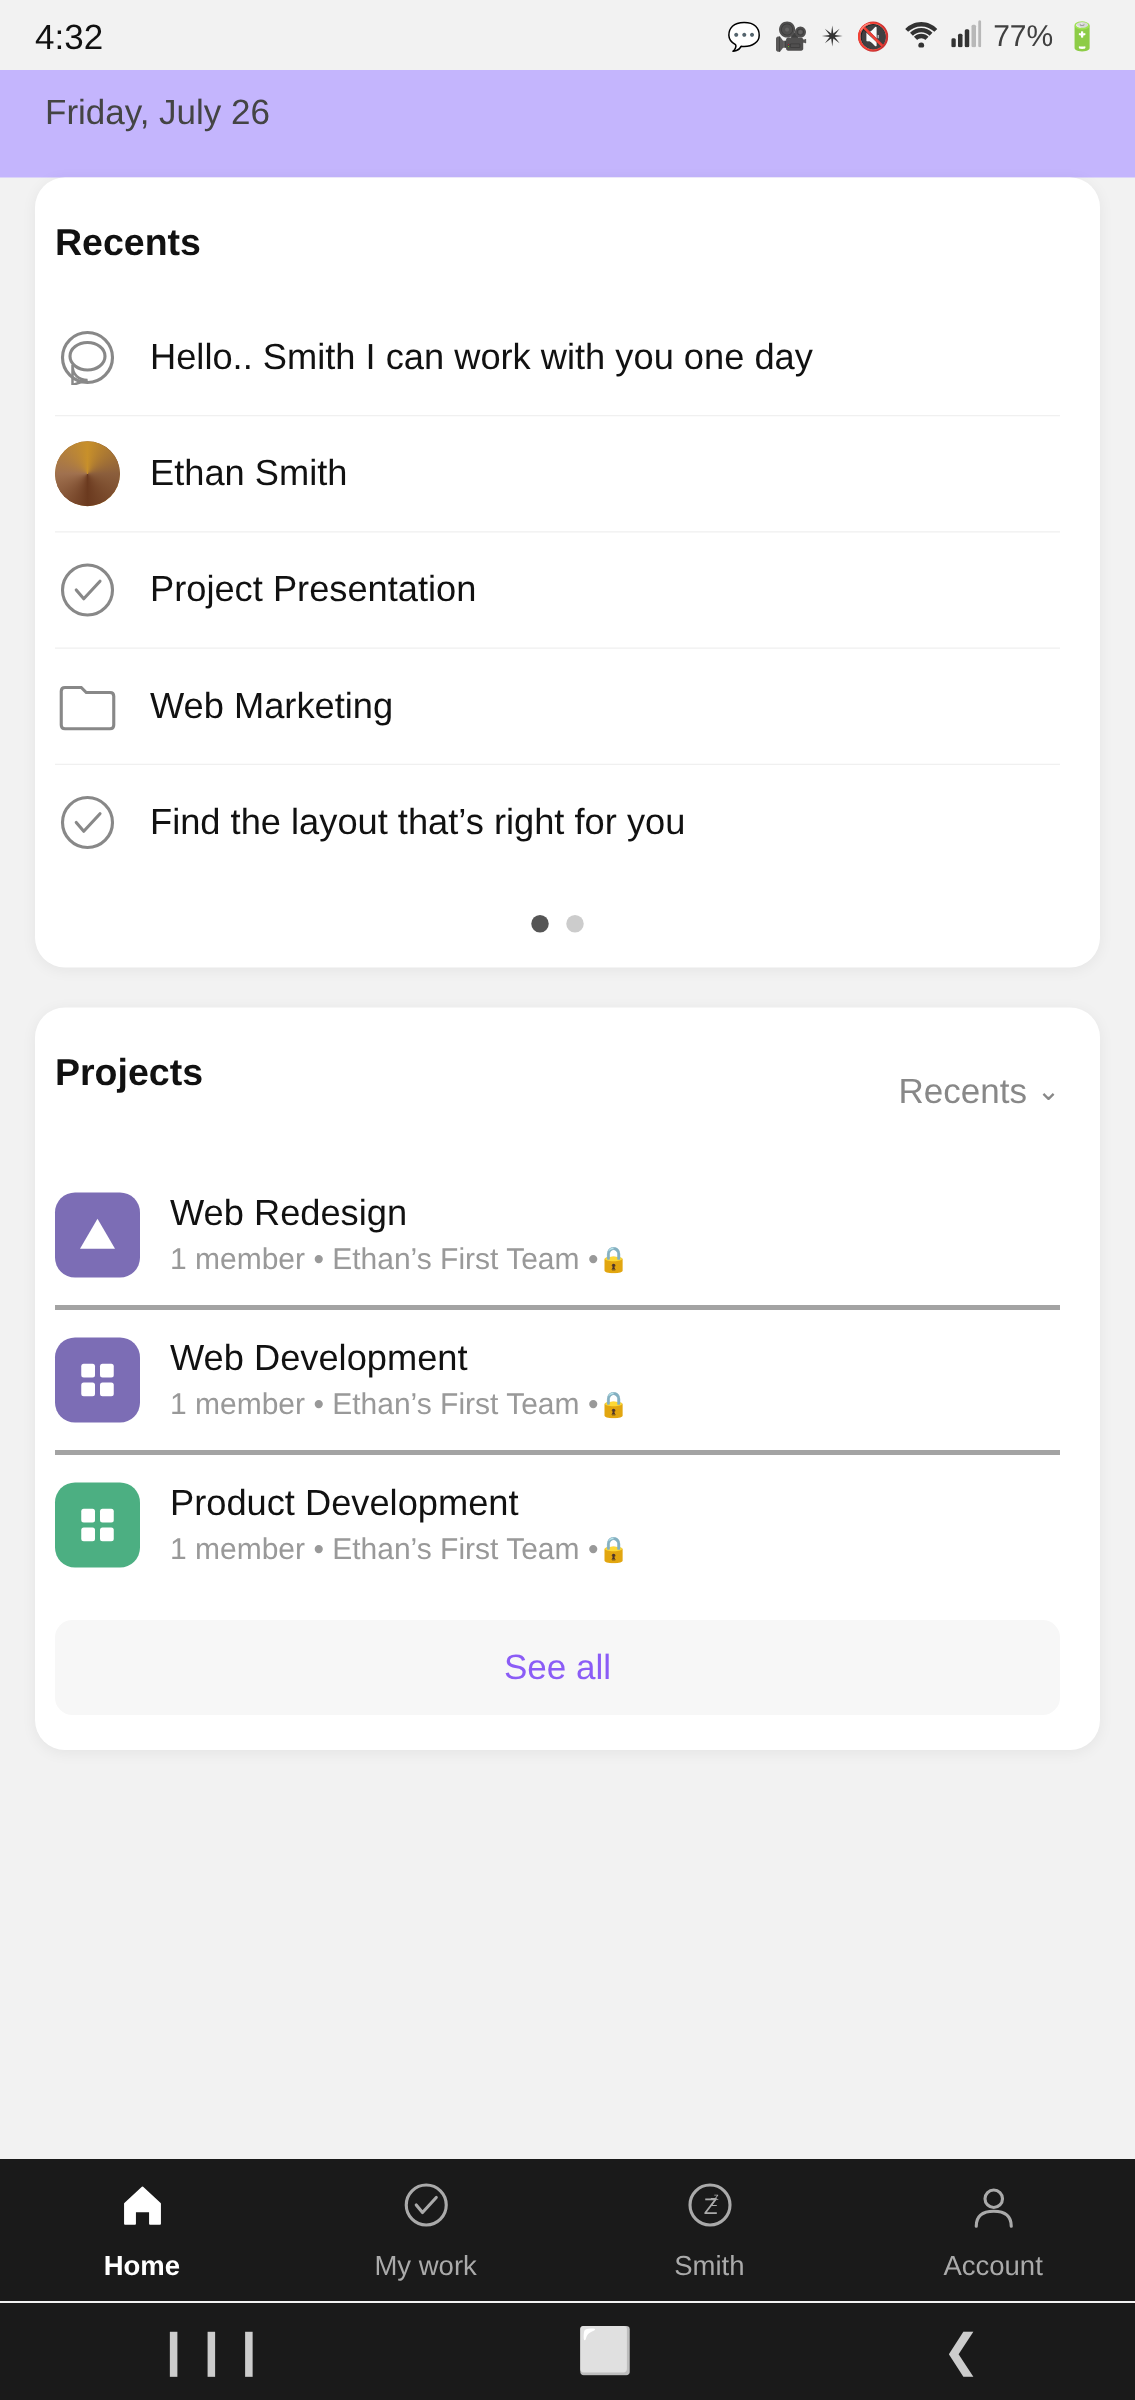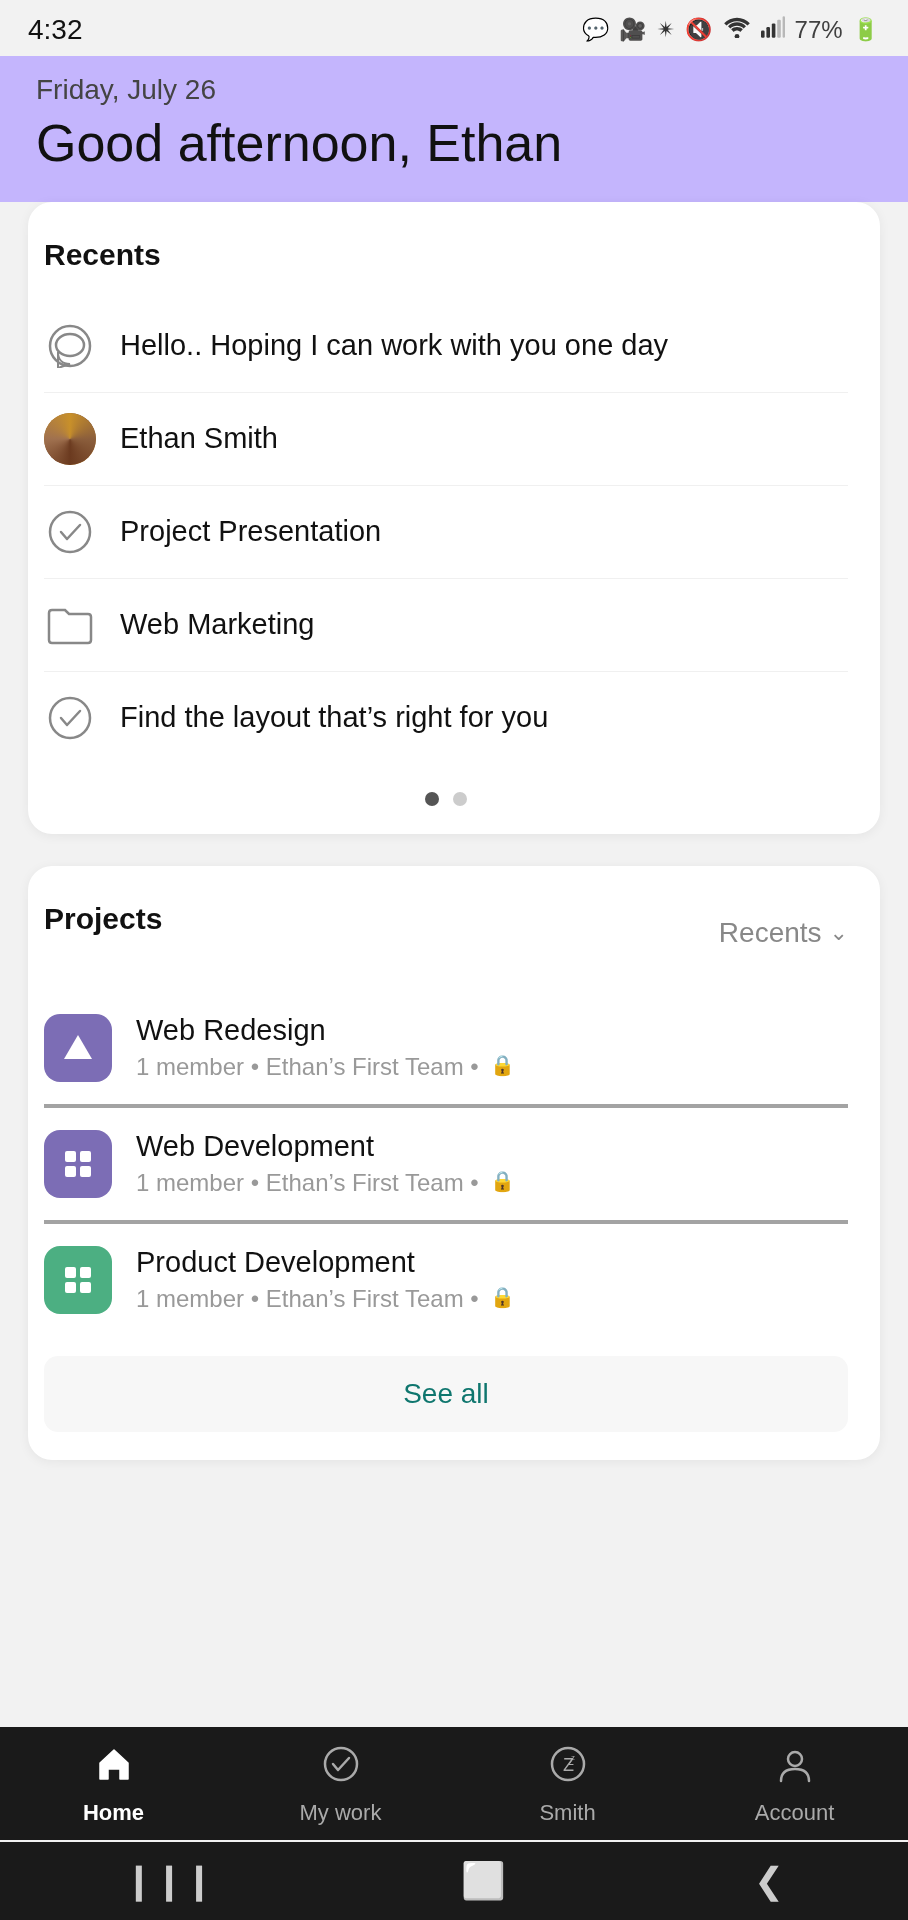--- a/index.html
+++ b/index.html
@@ -211,40 +211,40 @@
     }
     .project-name {
       font-size: 29px;
       font-weight: 500;
       color: #111;
     }
     .project-meta {
       font-size: 24px;
       color: #999;
       display: flex;
-      align-items: flex-start;
-      gap: 12px;
+      align-items: center;
+      gap: 0;
     }
     .lock-icon {
       font-size: 20px;
       color: #bbb;
     }
 
     
     .see-all-btn {
       display: flex;
       align-items: center;
       justify-content: center;
       width: 100%;
       padding: 22px;
       background: #f7f7f7;
       border-radius: 14px;
       margin-top: 20px;
       font-size: 28px;
-      color: #0f766e;
+      color: #8b5cf6;
       cursor: pointer;
       border: none;
       font-family: inherit;
     }
 
     
     .bottom-nav {
       position: fixed;
       bottom: 80px;
       left: 0;
@@ -330,37 +330,36 @@
         <rect x="18" y="0" width="2" height="18" rx="1" opacity="0.3"></rect>
       </svg>
     </span>
     <span class="battery-text">77%</span>
     <span class="status-icon">🔋</span>
   </div>
 </div>
 
 <div class="header">
   <div class="date-label">Friday, July 26</div>
-  <div class="greeting">Good afternoon, Ethan</div>
 </div>
 
 <div class="card">
   <div class="card-title">Recents</div>
 
   <ul class="recents-list">
 
     <li class="recent-item">
       <div class="recent-icon">
         <svg width="44" height="44" viewBox="0 0 44 44" fill="none">
           <circle cx="22" cy="22" r="20" stroke="#888" stroke-width="2.5" fill="none"></circle>
           <path d="M10 28 C10 36 15 40 22 40 L10 44 Z" fill="none" stroke="#888" stroke-width="2"></path>
           <ellipse cx="22" cy="21" rx="14" ry="11" stroke="#888" stroke-width="2.5" fill="none"></ellipse>
         </svg>
       </div>
-      <span class="recent-text">Hello.. Hoping I can work with you one day</span>
+      <span class="recent-text">Hello.. Smith I can work with you one day</span>
     </li>
 
     <li class="recent-item">
       <div class="recent-avatar">
         <div class="recent-avatar-inner"></div>
       </div>
       <span class="recent-text">Ethan Smith</span>
     </li>
 
     <li class="recent-item">

